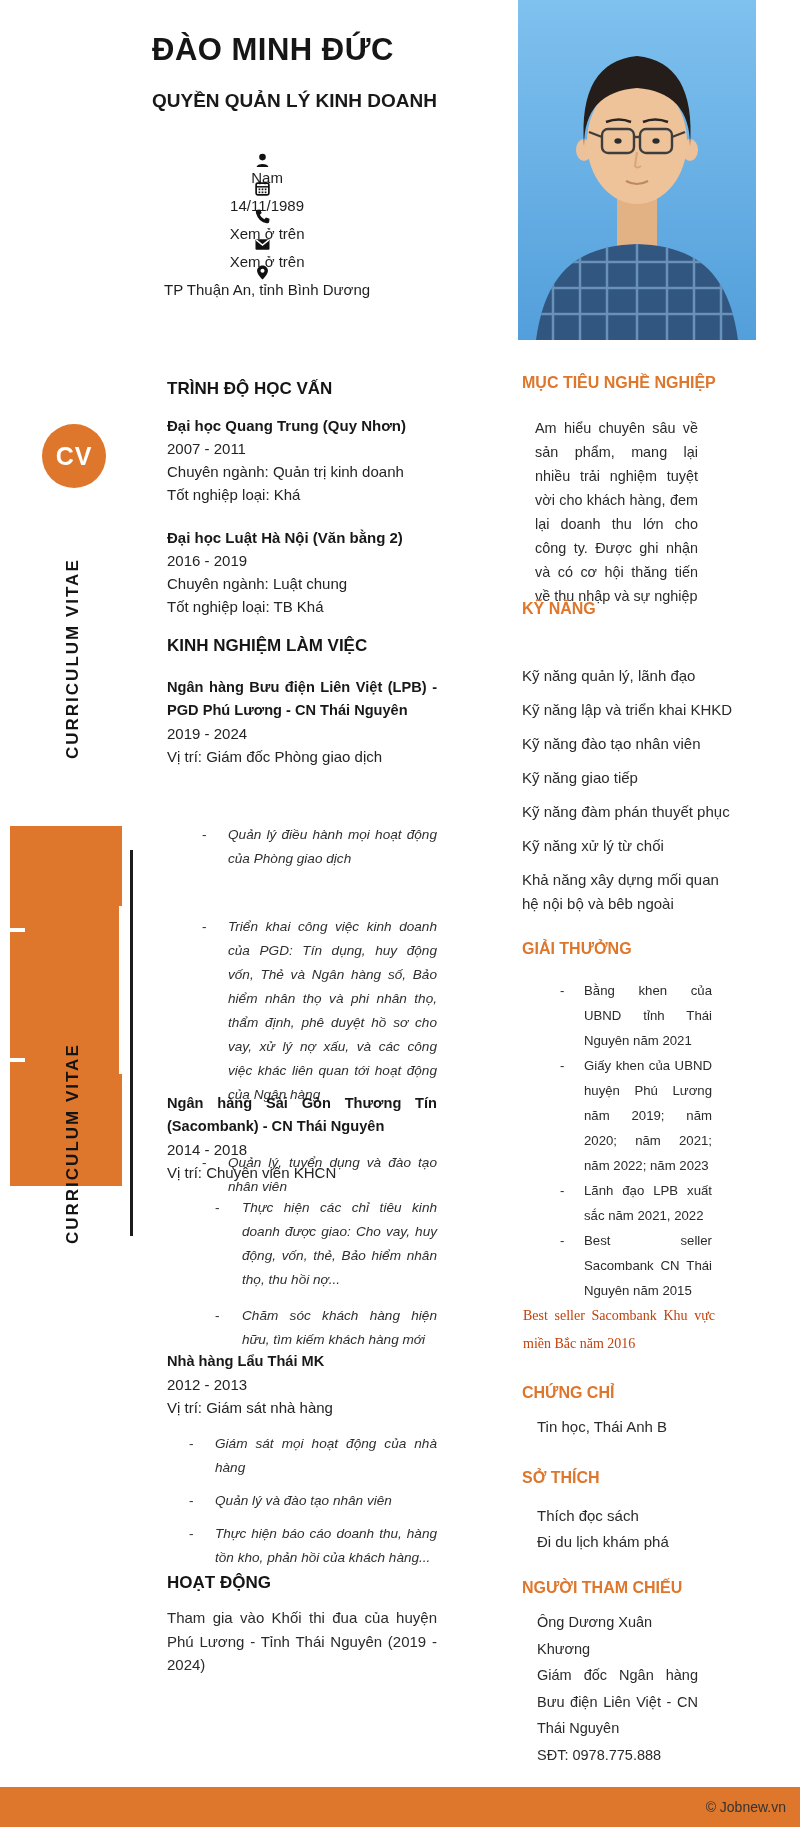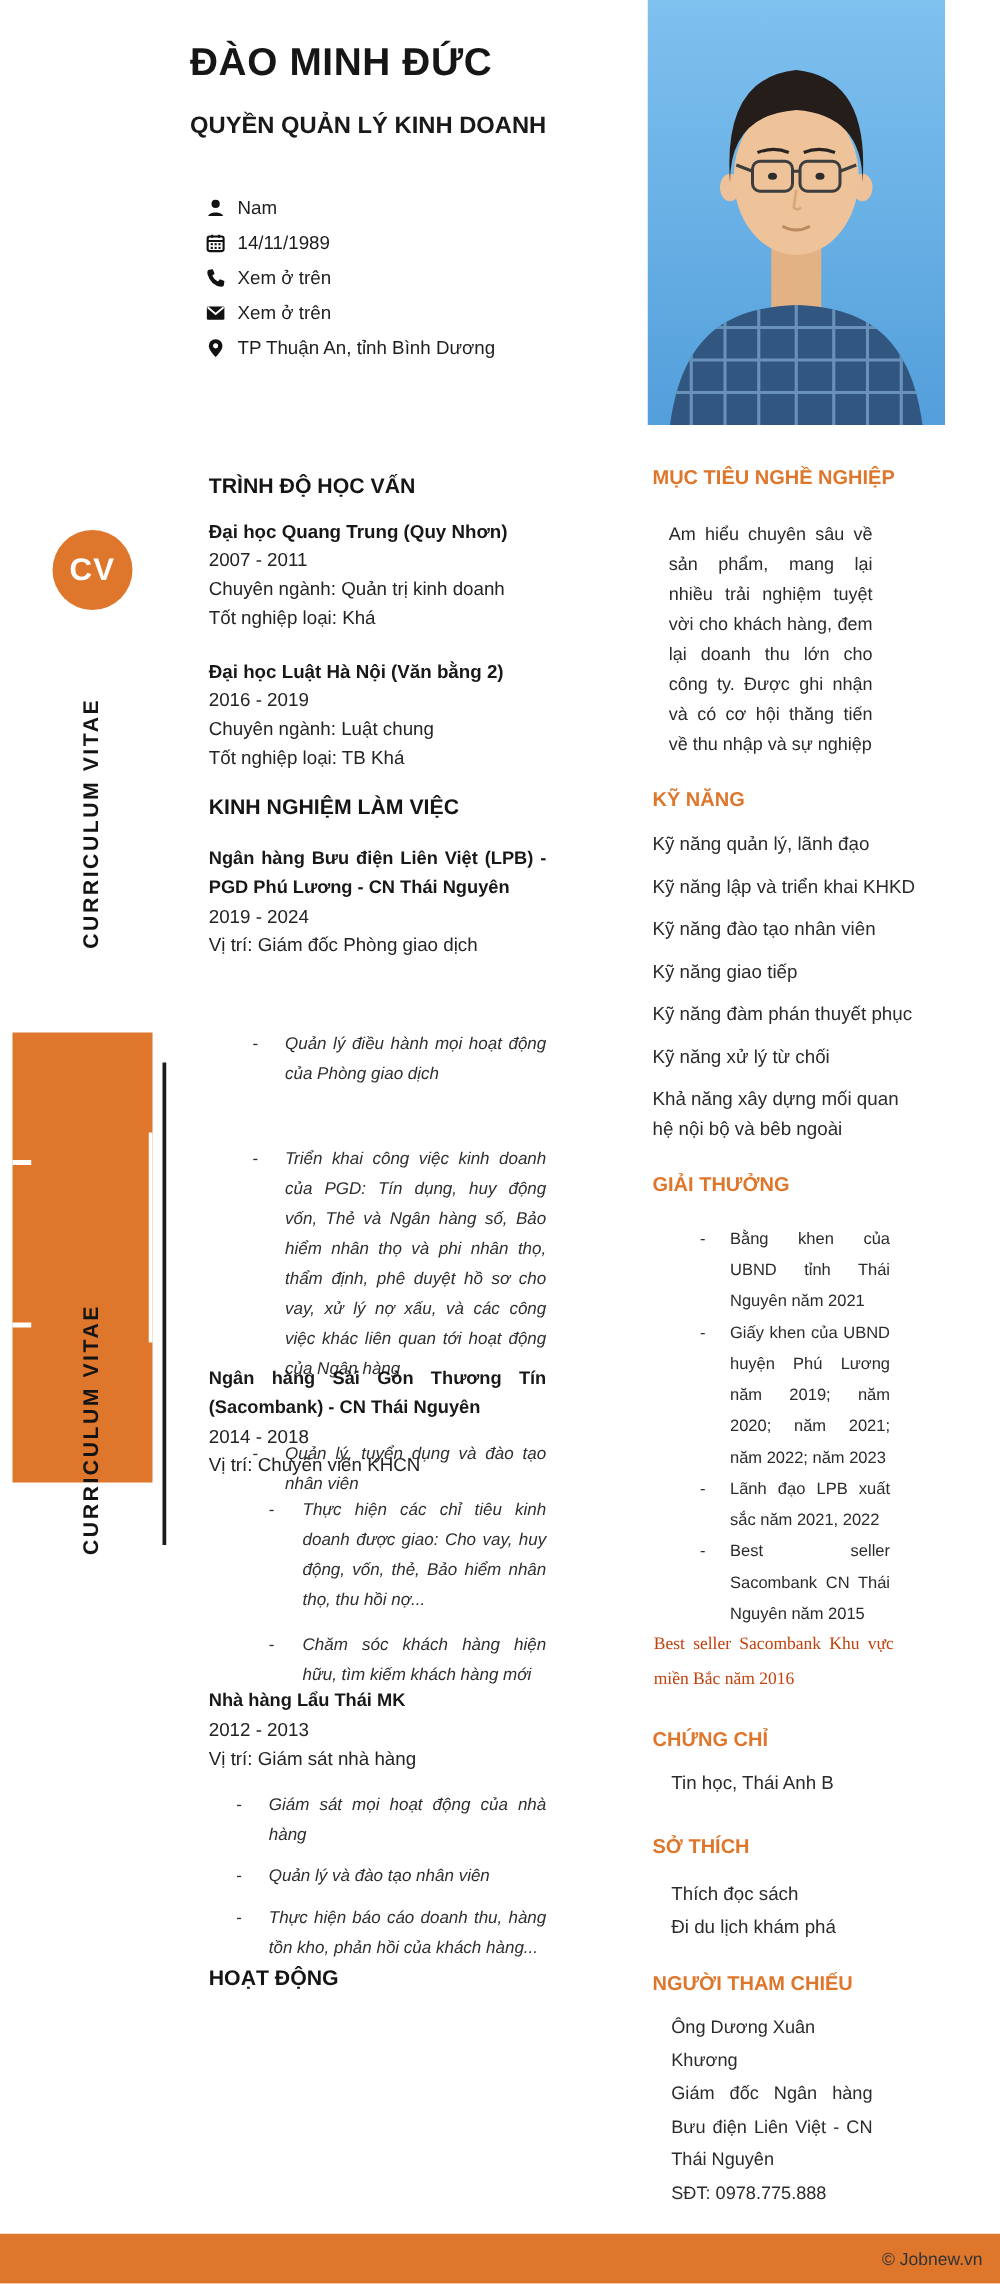--- a/index.html
+++ b/index.html
@@ -5,21 +5,21 @@
   :root{ --accent:#DE762B; --ink:#1d1d1d; --body:#2b2b2b; }
   html,body{margin:0;padding:0;background:#fff;}
   .page{position:relative;width:800px;height:1827px;background:#fff;overflow:hidden;
         font-family:"Liberation Sans",sans-serif;color:var(--body);}
   .abs{position:absolute;}
 
   
   .name{left:152px;top:32px;font-size:31px;font-weight:bold;letter-spacing:.5px;color:#161616;}
   .role{left:152px;top:90px;font-size:19px;font-weight:bold;color:#191919;}
   .info{left:164px;top:152px;}
-  .info-row{display:flex;align-items:center;height:28px;}
+  .info-row{display:flex;align-items:center;height:28px;flex-direction:column;}
   .info-row svg{width:17px;height:17px;margin-right:9px;flex:0 0 auto;}
   .info-row span{font-size:15px;color:#1e1e1e;}
 
   
   .photo{left:518px;top:0;width:238px;height:340px;}
 
   
   .cv-badge{left:42px;top:424px;width:64px;height:64px;border-radius:50%;background:var(--accent);
             display:flex;align-items:center;justify-content:center;color:#fff;font-weight:bold;
             font-size:25px;letter-spacing:1px;}
@@ -218,25 +218,26 @@
     <div class="job-line">2012 - 2013</div>
     <div class="job-line">Vị trí: Giám sát nhà hàng</div>
   </div>
   <div class="abs lcol duties d3" style="top:1432px">
     <div class="duty">Giám sát mọi hoạt động của nhà hàng</div>
     <div class="duty">Quản lý và đào tạo nhân viên</div>
     <div class="duty">Thực hiện báo cáo doanh thu, hàng tồn kho, phản hồi của khách hàng...</div>
   </div>
 
   <div class="abs sec-h sec-h-l" style="top:1573px">HOẠT ĐỘNG</div>
+  <div class="abs act-text">Tham gia vào Khối thi đua của huyện Phú Lương - Tỉnh Thái Nguyên (2019 - 2024)</div>
 
   <div class="abs sec-h-r" style="top:374px">MỤC TIÊU NGHỀ NGHIỆP</div>
   <div class="abs obj-text">Am hiểu chuyên sâu về sản phẩm, mang lại nhiều trải nghiệm tuyệt vời cho khách hàng, đem lại doanh thu lớn cho công ty. Được ghi nhận và có cơ hội thăng tiến về thu nhập và sự nghiệp</div>
 
-  <div class="abs sec-h-r" style="top:632px">KỸ NĂNG</div>
+  <div class="abs sec-h-r" style="top:600px">KỸ NĂNG</div>
   <div class="abs skills">
     <div class="skill">Kỹ năng quản lý, lãnh đạo</div>
     <div class="skill">Kỹ năng lập và triển khai KHKD</div>
     <div class="skill">Kỹ năng đào tạo nhân viên</div>
     <div class="skill">Kỹ năng giao tiếp</div>
     <div class="skill">Kỹ năng đàm phán thuyết phục</div>
     <div class="skill">Kỹ năng xử lý từ chối</div>
     <div class="skill" style="width:205px">Khả năng xây dựng mối quan hệ nội bộ và bêb ngoài</div>
   </div>
 

